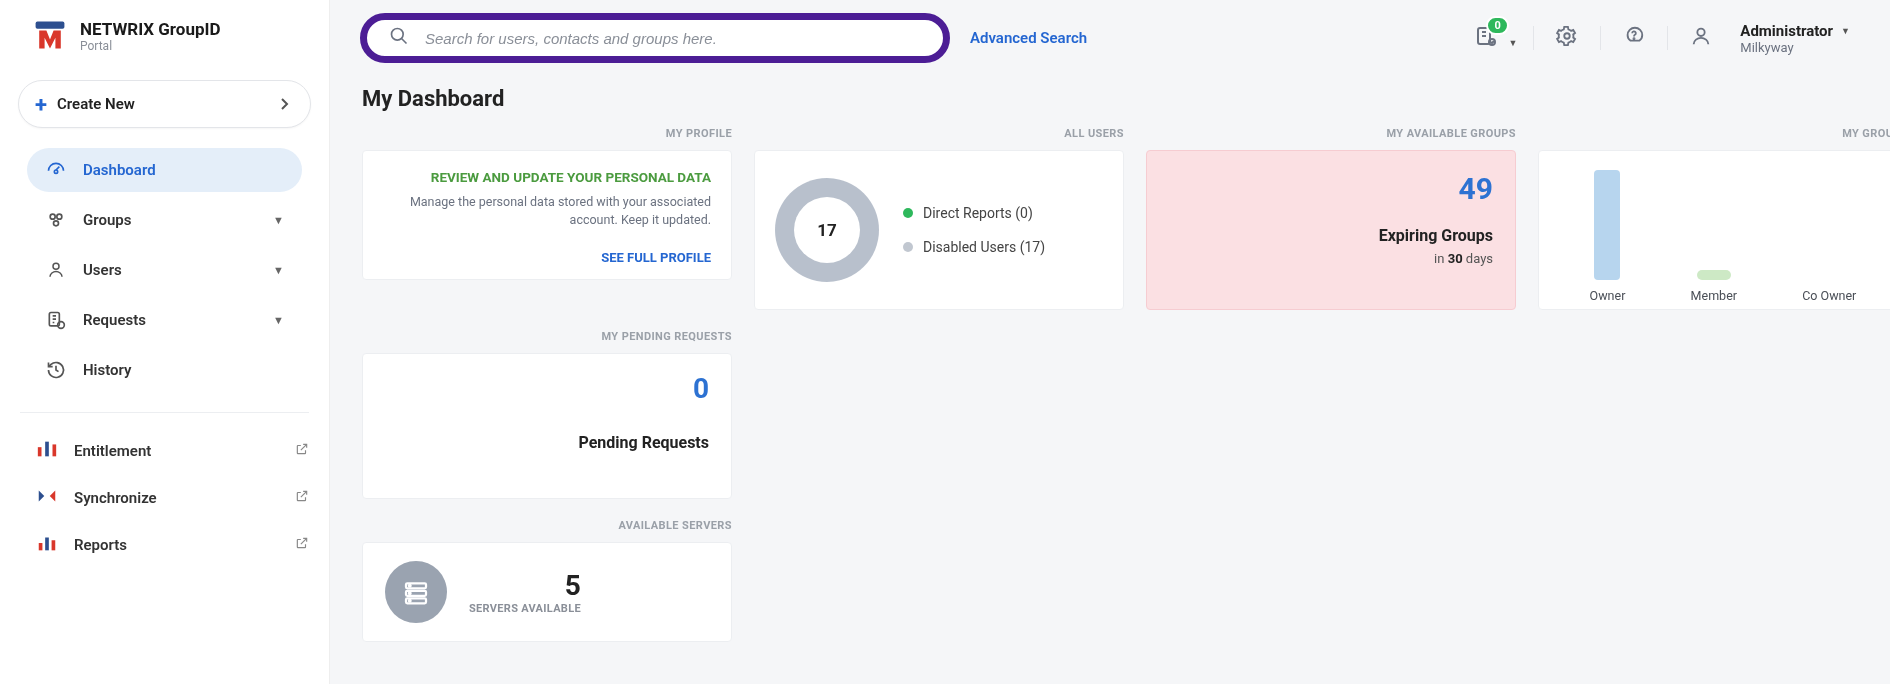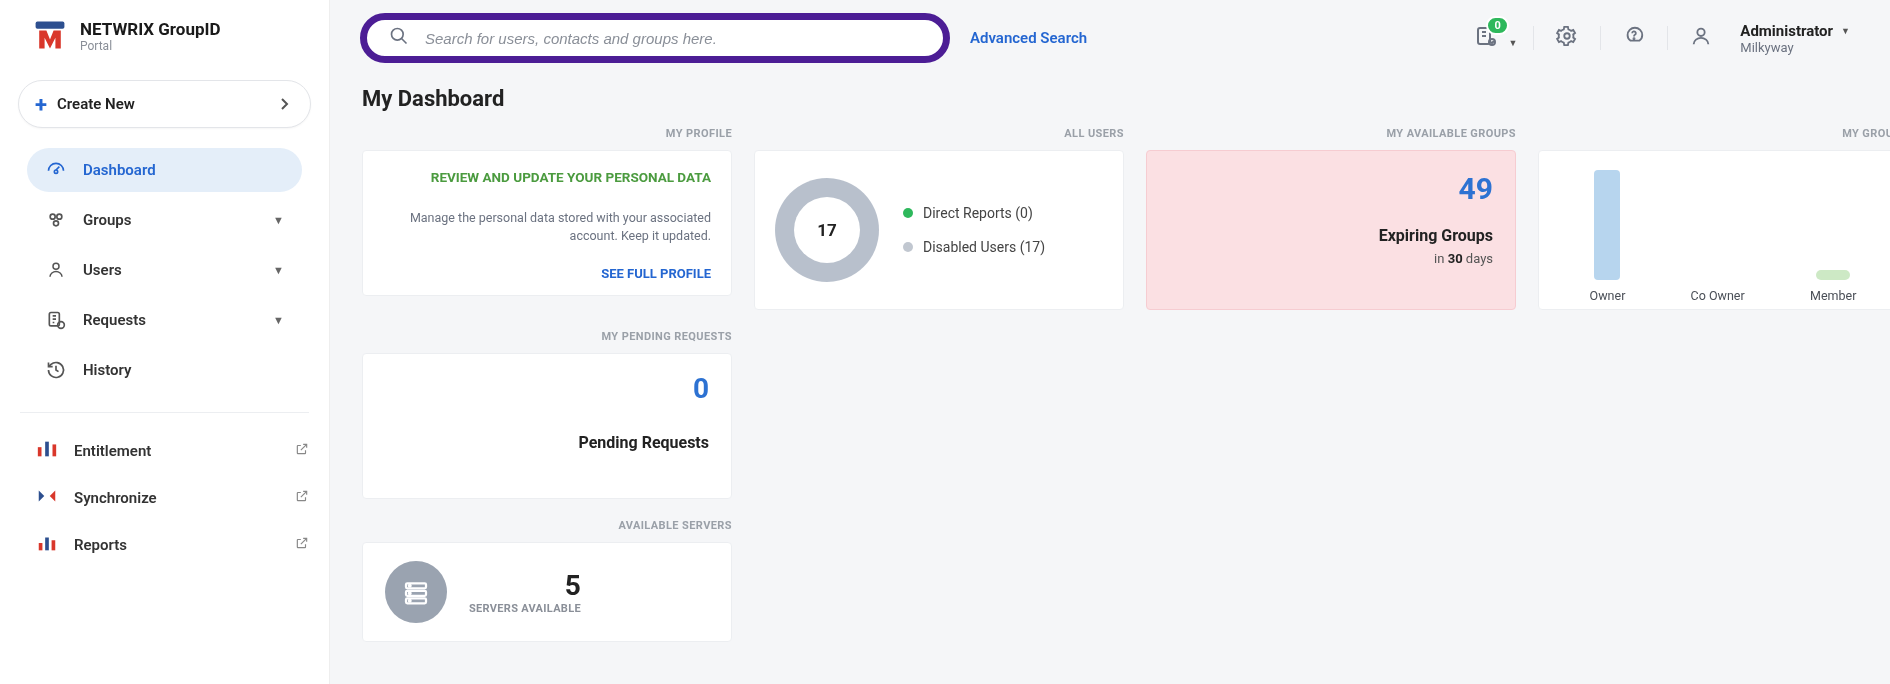--- a/index.html
+++ b/index.html
@@ -53,21 +53,21 @@
 
 .content { padding: 10px 40px 0 32px; overflow-y: auto; flex: 1; }
 .page-title { font-size: 22px; font-weight: 700; margin-bottom: 16px; }
 .cards-row { display: flex; gap: 22px; margin-bottom: 20px; }
 .col { display: flex; flex-direction: column; text-align: right; }
 .section-label { font-size: 11px; font-weight: 700; color: #9aa0a8; letter-spacing: 0.4px; margin-bottom: 10px; }
 .card { background: #fff; border: 1px solid #eceef1; border-radius: 4px; }
 
 
 .profile-card { width: 370px; padding: 18px 20px 14px 20px; }
-.pc-title { color: #4b9b3f; font-weight: 700; font-size: 13.5px; margin-bottom: 24px; }
+.pc-title { color: #4b9b3f; font-weight: 700; font-size: 13.5px; margin-bottom: 8px; }
 .pc-text { font-size: 12.5px; color: #6b7280; line-height: 1.4; margin-bottom: 22px; }
 .pc-link { color: #2466d1; font-weight: 700; font-size: 13px; cursor: pointer; }
 
 
 .users-card { width: 370px; height: 160px; display: flex; align-items: center; padding: 0 20px; gap: 24px; }
 .donut { width: 104px; height: 104px; border-radius: 50%; background: conic-gradient(#b8c0cc 0 360deg); position: relative; display:flex; align-items:center; justify-content:center; flex-shrink:0;}
 .donut::after { content: ""; position: absolute; width: 66px; height: 66px; background: #fff; border-radius: 50%; }
 .donut-num { position: relative; z-index: 2; font-weight: 700; font-size: 17px; }
 .legend { display: flex; flex-direction: column; gap: 18px; font-size: 14px; color: #444; }
 .legend-row { display: flex; align-items: center; gap: 10px; }
@@ -357,26 +357,26 @@
 
         <div class="col">
           <div class="section-label">MY GROUPS</div>
           <div class="card groups-card">
             <div class="bars-wrap">
               <div class="bar-col">
                   <div class="bar owner"></div>
                   <span class="bar-label">Owner</span>
                 </div>
               <div class="bar-col">
+                  <div class="bar member"></div>
+                  <span class="bar-label">Member</span>
+                </div>
+              <div class="bar-col">
                   <div class="bar coowner"></div>
                   <span class="bar-label">Co Owner</span>
-                </div>
-              <div class="bar-col">
-                  <div class="bar member"></div>
-                  <span class="bar-label">Member</span>
                 </div>
             </div>
           </div>
         </div>
       </div>
 
       <div class="cards-row">
         <div class="col">
           <div class="section-label">MY PENDING REQUESTS</div>
           <div class="card pending-card">

